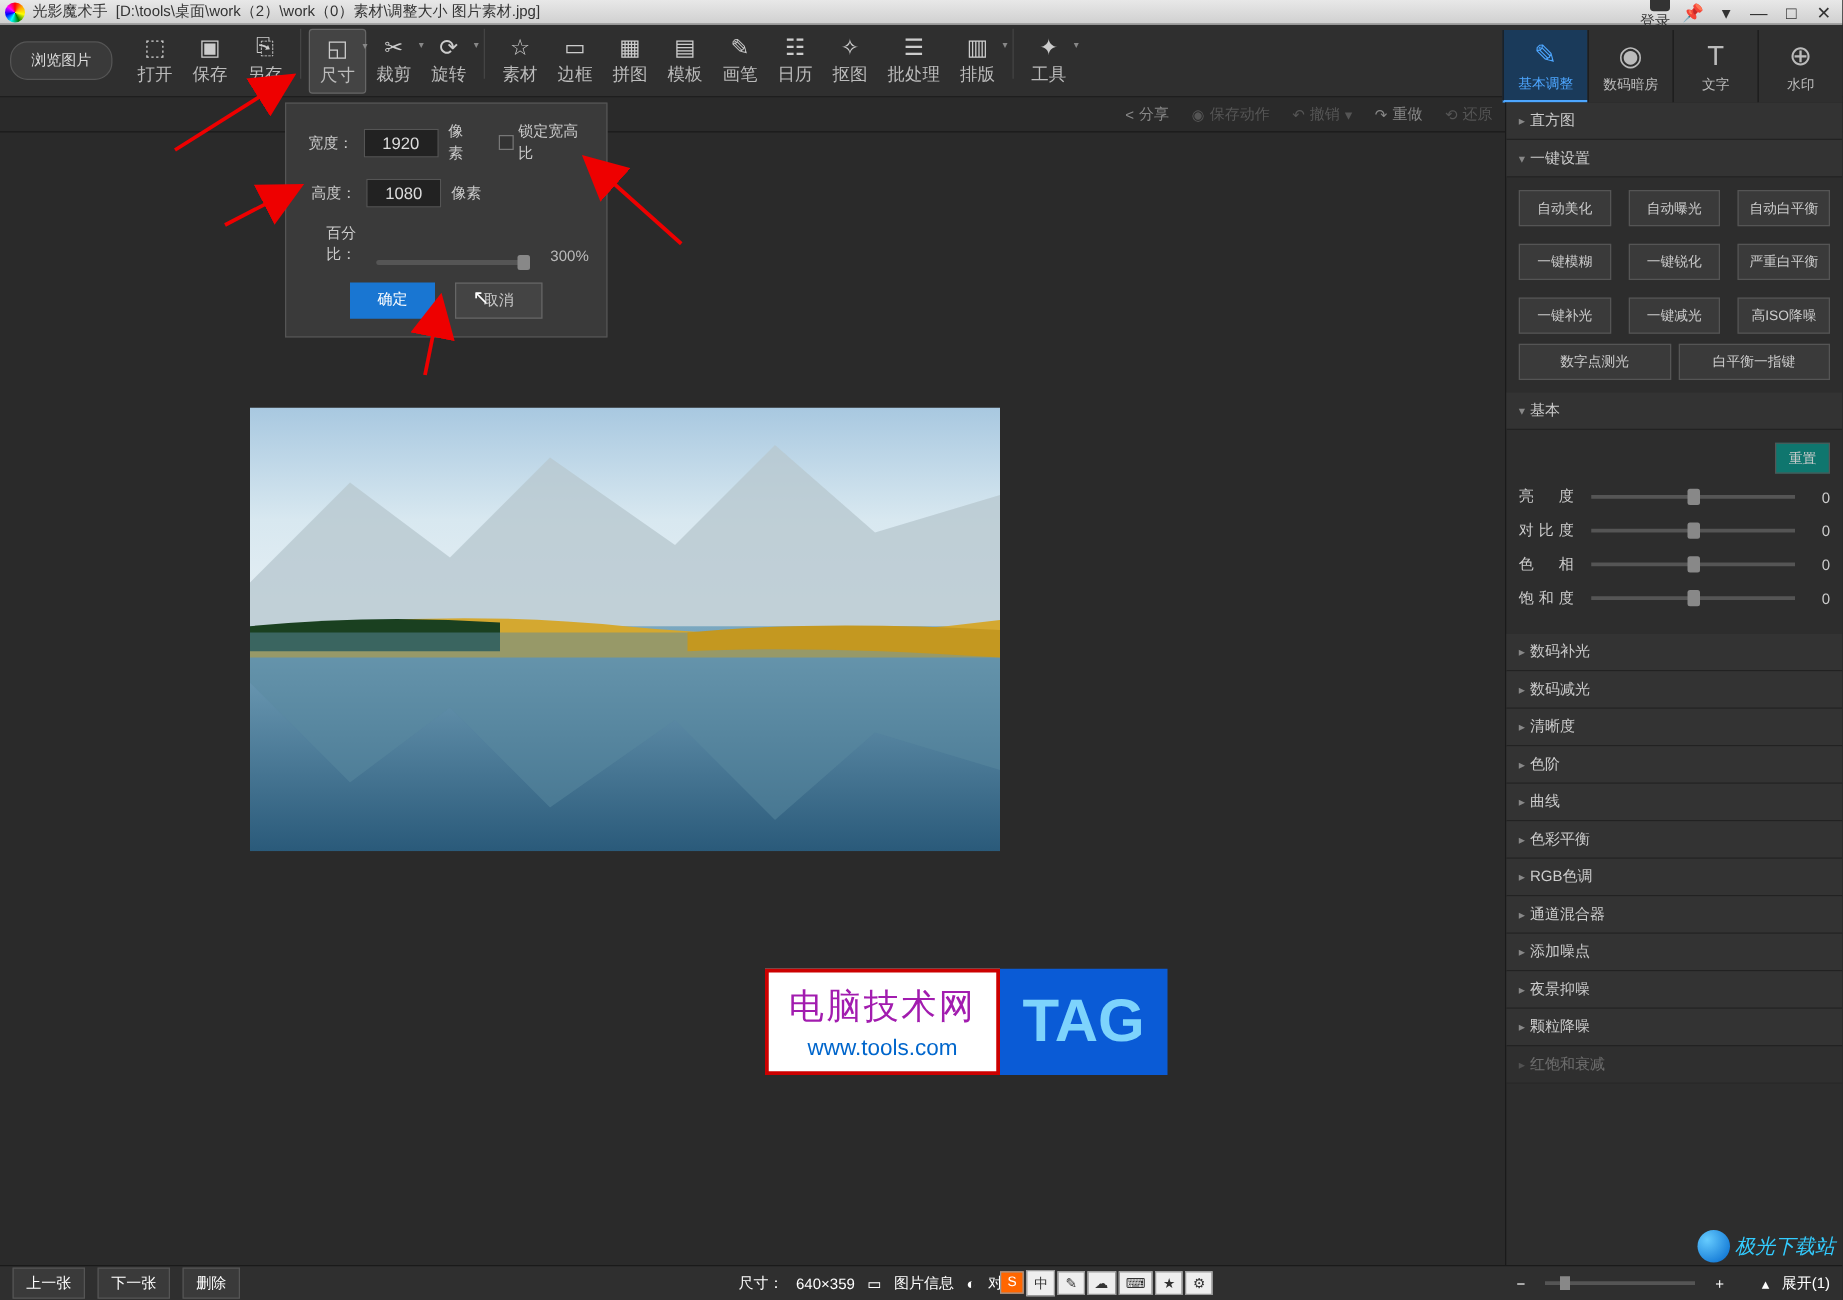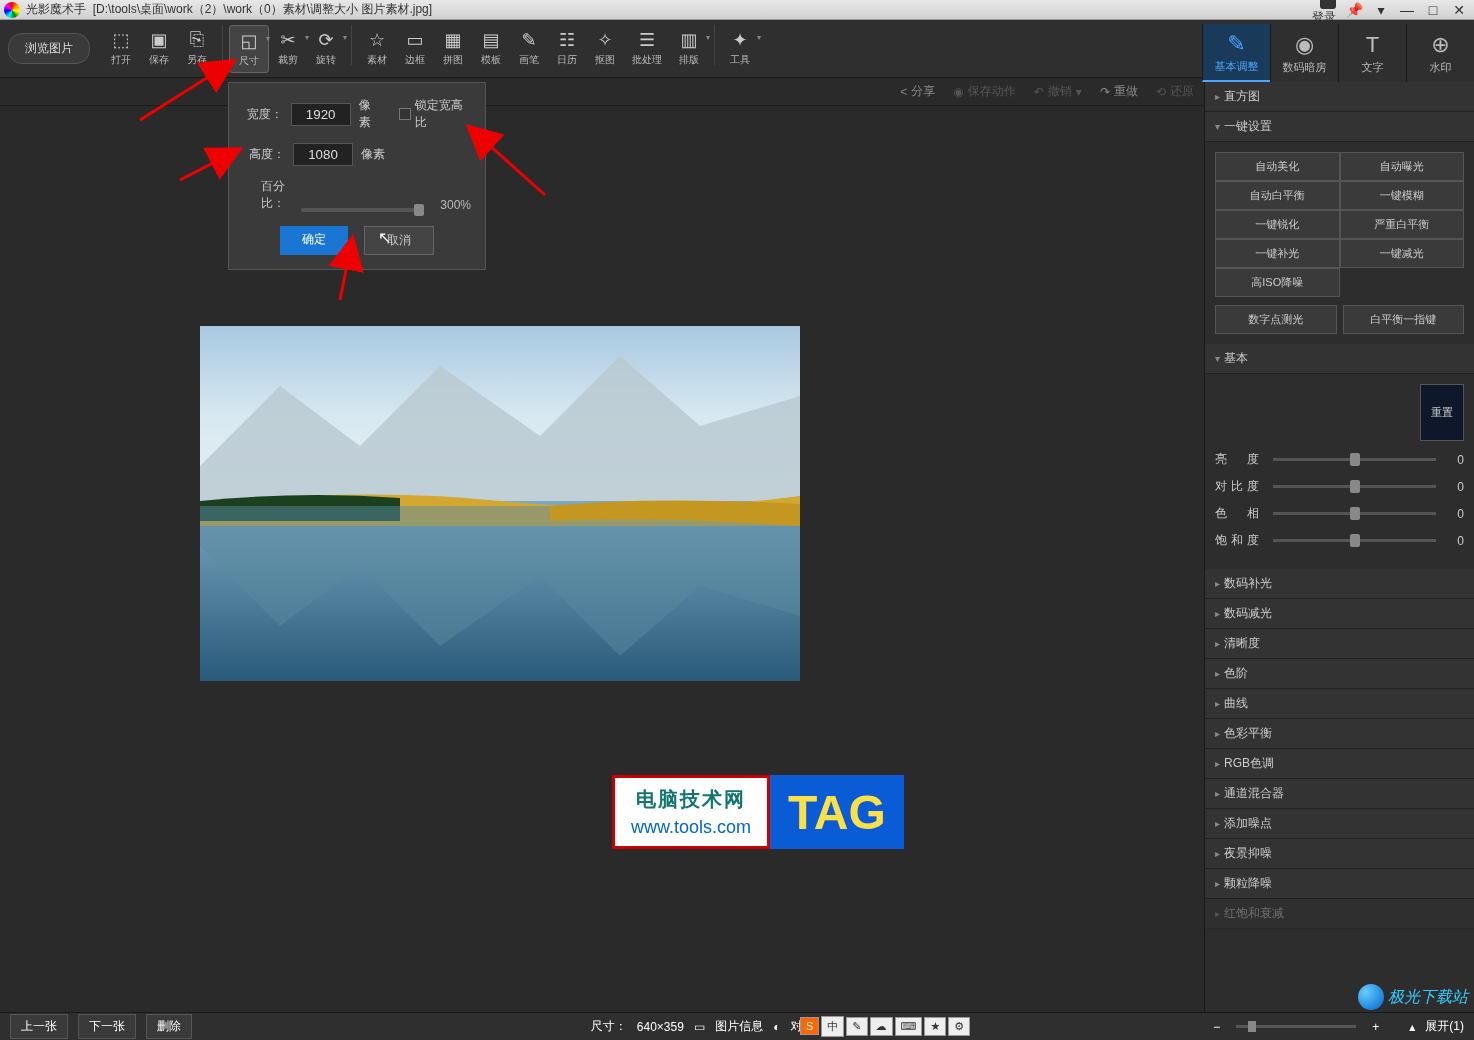--- a/index.html
+++ b/index.html
@@ -14,21 +14,21 @@
 .titlebar .login .face{width:16px;height:16px;background:#333;border-radius:3px;}
 .titlebar .wbtn { width: 22px; height: 18px; display: flex; align-items: center; justify-content: center; color:#333; font-size:14px; cursor:pointer;}
 
 
 .toolbar { height: 58px; background: #2f2f2f; display: flex; align-items: center; padding: 0 8px; border-bottom: 1px solid #1a1a1a; }
 .browse-btn { background: #3a3a3a; border: 1px solid #555; border-radius: 14px; padding: 6px 16px; color: #ddd; margin-right: 12px; cursor:pointer;}
 .tool-group { display: flex; gap: 0; }
 .tool-item { display: flex; flex-direction: column; align-items: center; padding: 4px 8px; color: #bbb; cursor: pointer; position:relative;}
 .tool-item.active { background: #444; border:1px solid #666; border-radius:3px;}
 .tool-item .ticon { width: 22px; height: 22px; display:flex; align-items:center; justify-content:center; font-size:18px; color:#ccc;}
-.tool-item .tlabel { font-size: 10px; margin-top: 2px; }
+.tool-item .tlabel { font-size: 14px; margin-top: 2px; }
 .tool-item .dd { position:absolute; right:-2px; top:8px; font-size:8px; color:#888;}
 .tool-sep { width:1px; height:40px; background:#444; margin:0 6px;}
 
 
 .right-tabs { position: absolute; right: 0; top: 24px; height: 58px; display: flex; background:#2f2f2f;}
 .rtab { width: 68px; display: flex; flex-direction: column; align-items: center; justify-content: center; color: #bbb; cursor:pointer; border-left:1px solid #1a1a1a;}
 .rtab.active { background: #1a3a5a; color: #4da6ff; border-bottom:2px solid #4da6ff;}
 .rtab .ricon { font-size: 22px; }
 .rtab .rlabel { font-size: 11px; margin-top: 2px; }
 
@@ -55,47 +55,47 @@
 .popup .btns { display:flex; justify-content:center; gap:16px; margin-top:14px;}
 .popup .btn { padding:5px 22px; cursor:pointer;}
 .popup .btn.ok{background:#1976d2;color:#fff;}
 .popup .btn.cancel{background:#444;color:#ccc;border:1px solid #666;}
 
 
 .rightpanel { position: absolute; right: 0; top: 82px; bottom: 28px; width: 270px; background: #2d2d2d; border-left: 1px solid #1a1a1a; overflow-y:auto;}
 .section-hdr { padding: 6px 10px; background: #333; color: #ccc; border-bottom:1px solid #222; cursor:pointer; display:flex; align-items:center; gap:4px;}
 .section-hdr .arrow{font-size:10px;color:#888;}
 .section-body { padding: 10px; }
-.preset-grid { display: grid; grid-template-columns: repeat(2,1fr); gap: 0; }
+.preset-grid { display: grid; grid-template-columns: repeat(3,1fr); gap: 14px; }
 .preset-btn { background: #3a3a3a; border: 1px solid #555; padding: 6px 4px; text-align: center; color: #ccc; cursor:pointer; font-size:11px;}
 .preset-row2{display:flex;gap:6px;margin-top:8px;}
 .preset-row2 .preset-btn{flex:1;}
-.reset-btn{float:right;background:#0f172a;border:1px solid #555;padding:20px 10px;color:#ccc;cursor:pointer;font-size:11px;}
+.reset-btn{float:right;background:#0f766e;border:1px solid #555;padding:4px 10px;color:#ccc;cursor:pointer;font-size:11px;}
 .slider-ctrl{display:flex;align-items:center;margin:10px 0;gap:8px;}
 .slider-ctrl .slabel{width:50px;color:#ccc;letter-spacing:4px;}
 .slider-ctrl .strack{flex:1;height:3px;background:#555;position:relative;}
 .slider-ctrl .sthumb{position:absolute;left:50%;top:-5px;width:10px;height:13px;background:#888;border-radius:2px;transform:translateX(-50%);}
 .slider-ctrl .sval{width:20px;text-align:right;color:#ccc;}
 
 
 .bottombar { position: absolute; bottom: 0; left: 0; right: 0; height: 28px; background: #2f2f2f; border-top: 1px solid #1a1a1a; display: flex; align-items: center; padding: 0 10px; gap: 10px; color: #ffffff; font-size: 12px;}
 .bottombar .navbtn{background:#3a3a3a;border:1px solid #555;padding:3px 10px;cursor:pointer;}
 .bottombar .spacer{flex:1;}
 .bottombar .zoom-slider{width:120px;height:3px;background:#555;position:relative;margin:0 6px;}
 .bottombar .zoom-slider .zthumb{position:absolute;left:10%;top:-4px;width:8px;height:11px;background:#888;}
 
 
 .arrow-svg{position:absolute;pointer-events:none;z-index:20;}
 
 
 .watermark{position:absolute;left:612px;top:775px;z-index:15;display:flex;}
 .watermark .wm-left{background:#fff;border:3px solid #c00;padding:8px 16px;text-align:center;}
-.watermark .wm-left .l1{color:#0f766e;font-size:20px;font-weight:bold;letter-spacing:2px;}
+.watermark .wm-left .l1{color:#a21caf;font-size:28px;font-weight:normal;letter-spacing:2px;}
 .watermark .wm-left .l2{color:#06c;font-size:18px;margin-top:4px;}
-.watermark .wm-right{background:#0a5bd6;color:#fde047;font-size:48px;font-weight:bold;padding:6px 18px;display:flex;align-items:center;}
+.watermark .wm-right{background:#0a5bd6;color:#7dd3fc;font-size:48px;font-weight:bold;padding:6px 18px;display:flex;align-items:center;}
 
 
 .dl-wm{position:absolute;right:6px;bottom:30px;z-index:16;color:#3cf;font-size:16px;font-style:italic;display:flex;align-items:center;gap:4px;}
 .dl-wm .globe{width:26px;height:26px;border-radius:50%;background:radial-gradient(circle at 30% 30%,#6cf,#06c);}
 
 
 .ime{position:absolute;bottom:3px;left:800px;height:22px;display:flex;align-items:center;gap:2px;z-index:17;font-size:11px;}
 .ime .ime-cell{background:#eee;color:#333;padding:2px 5px;border:1px solid #999;}
 .ime .ime-cell.orange{background:#f60;color:#fff;}
 

